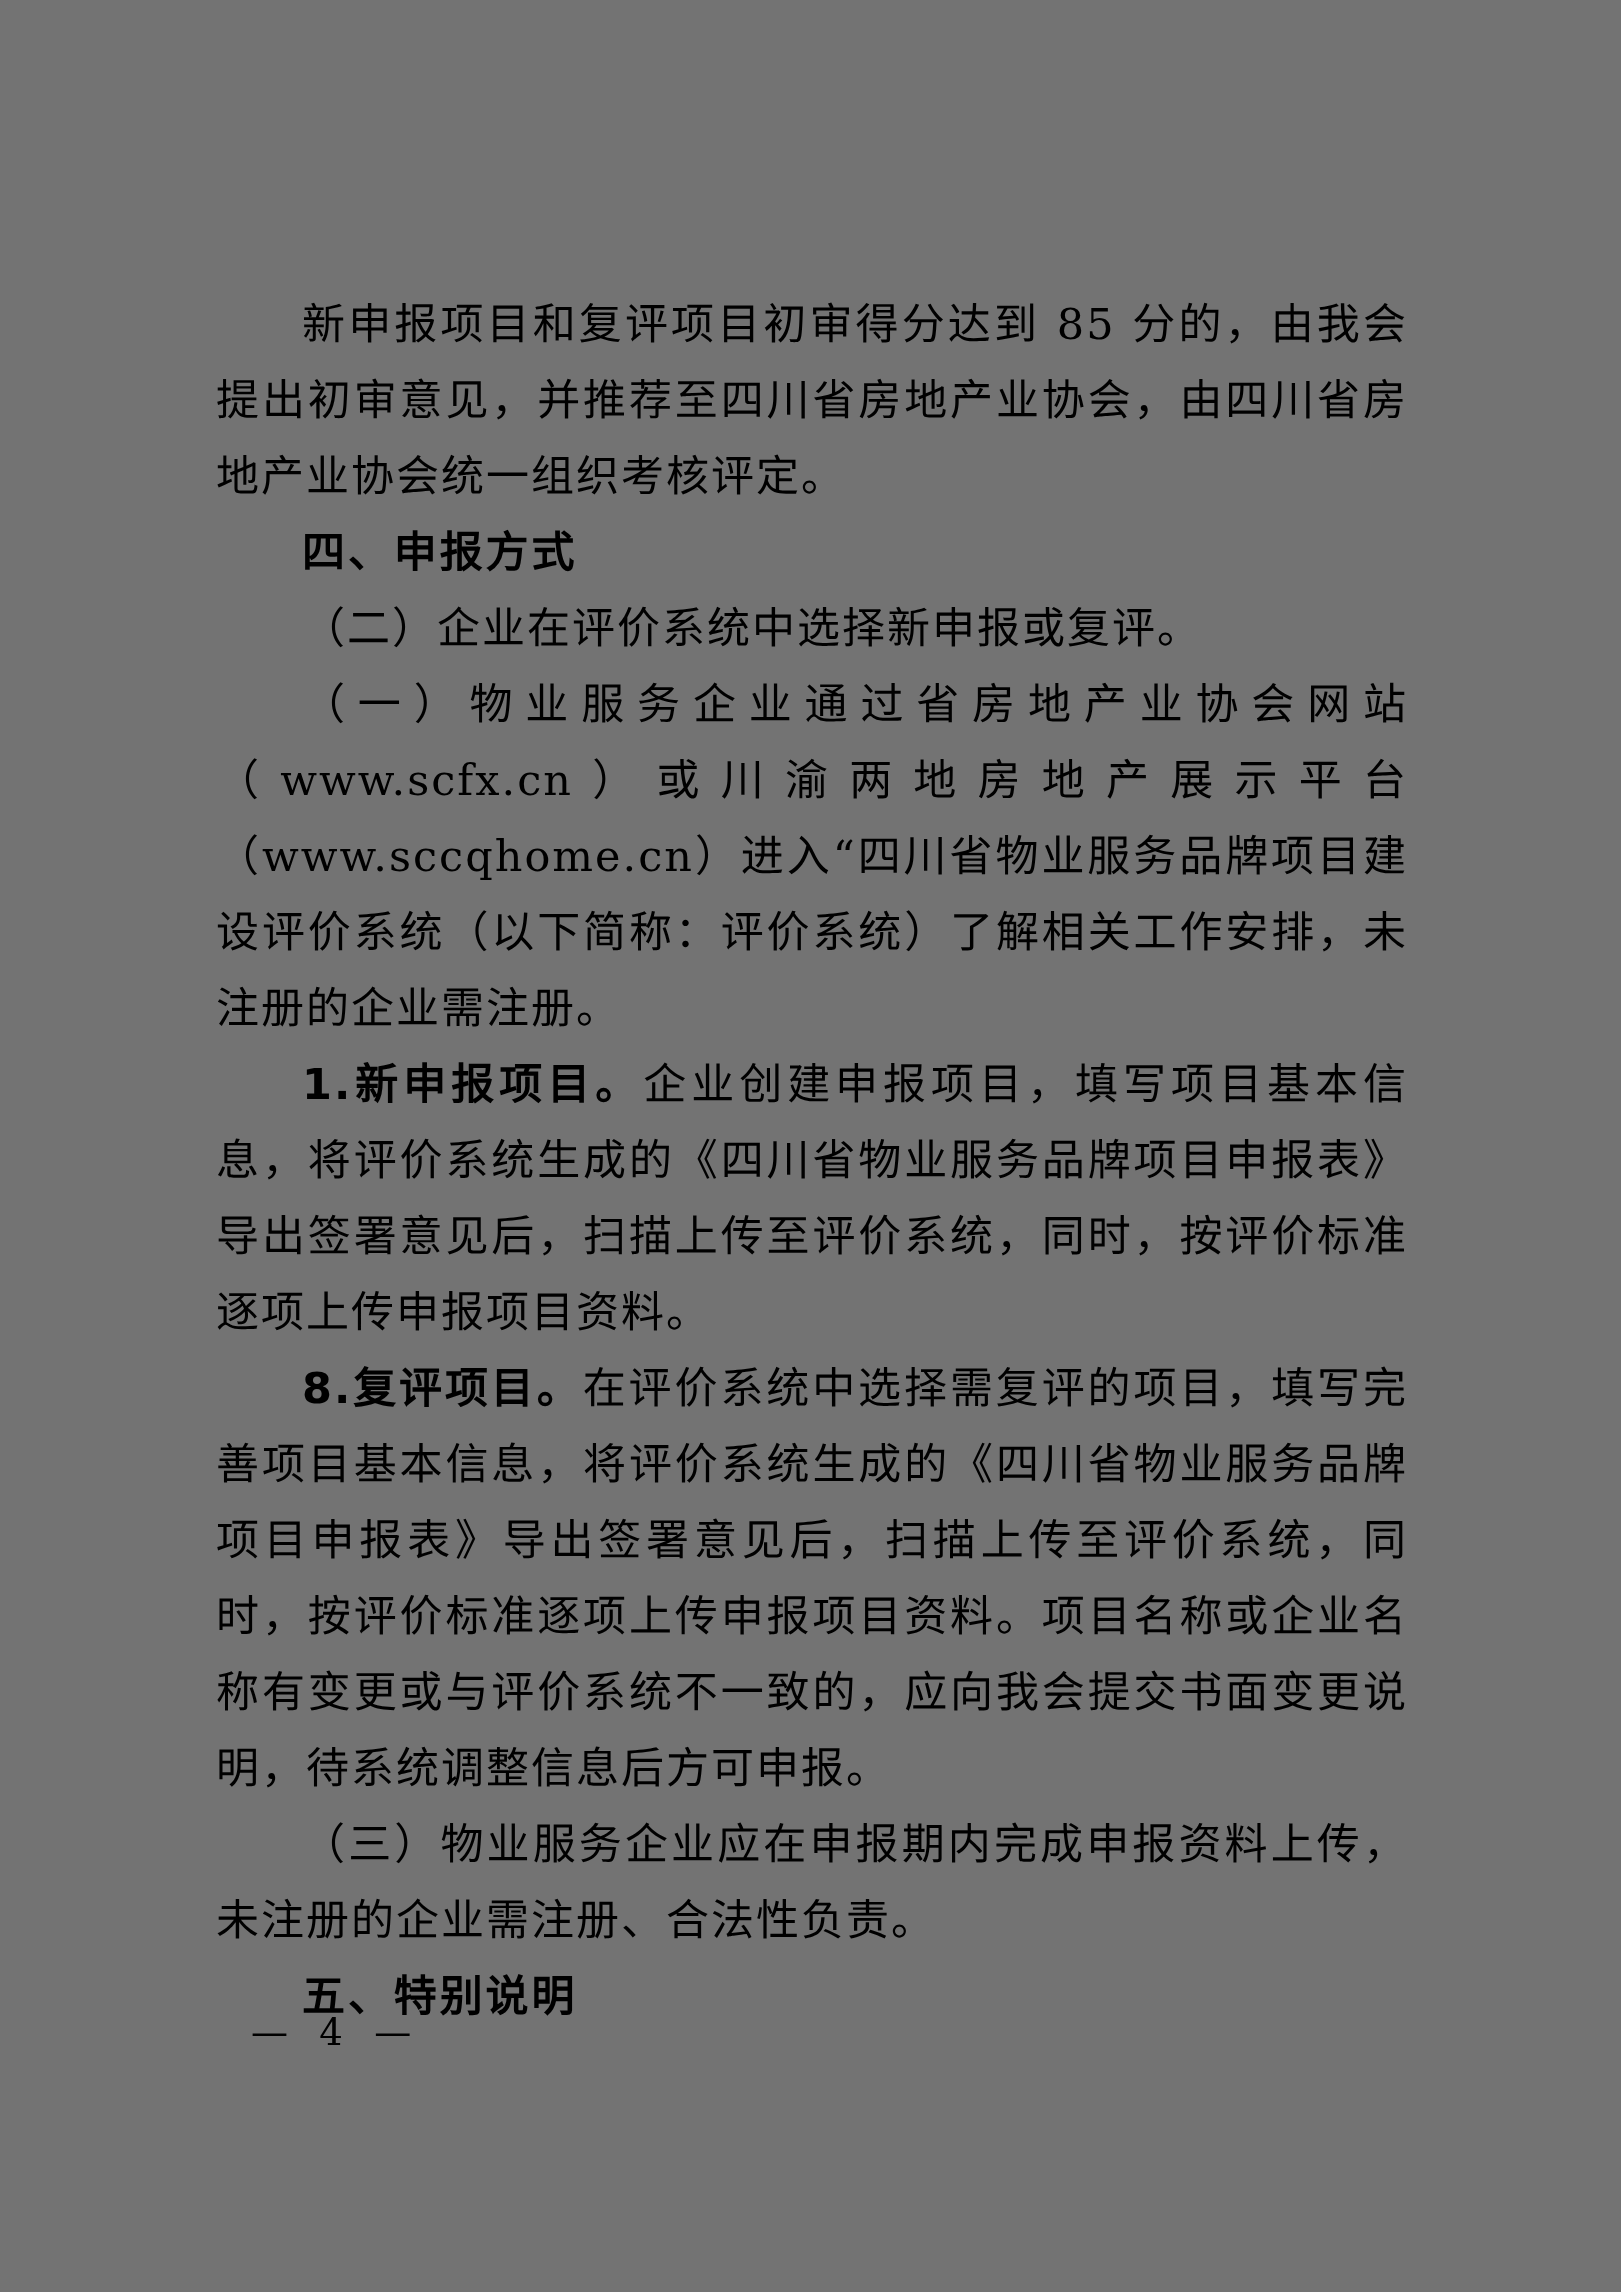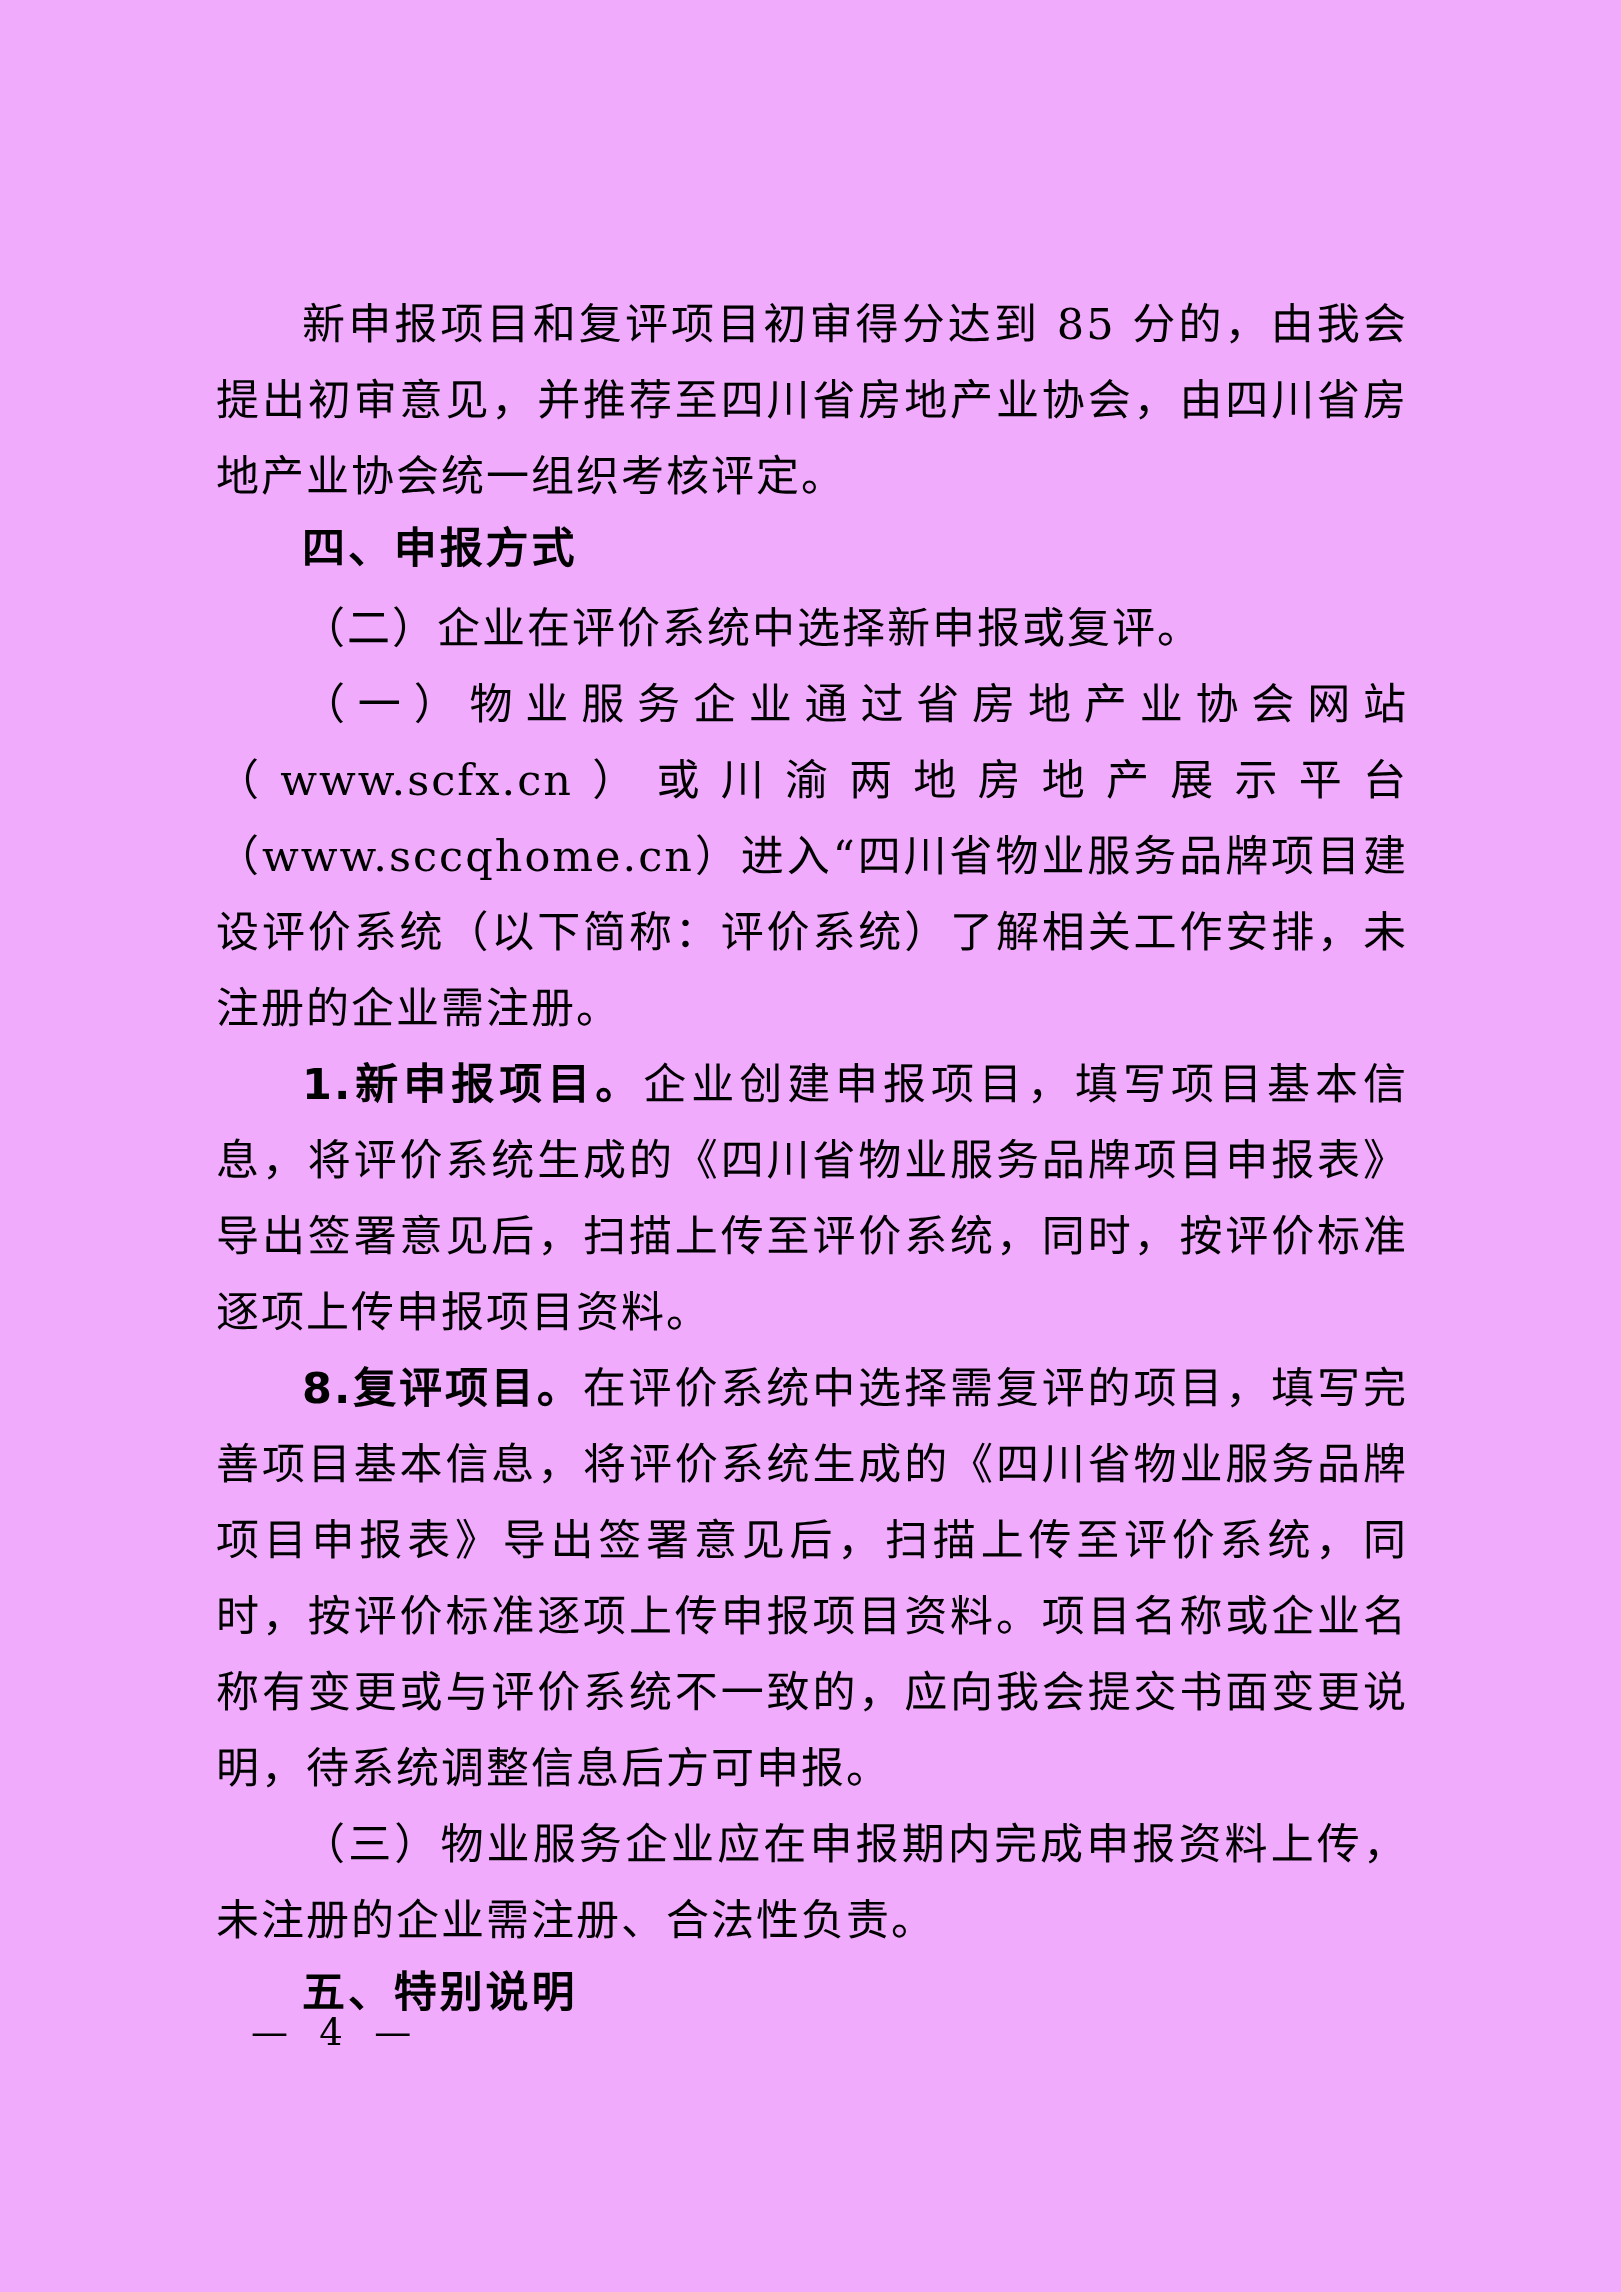--- a/index.html
+++ b/index.html
@@ -5,21 +5,21 @@
   html, body {
     margin: 0;
     padding: 0;
     background: #e8e8e8;
   }
   .page {
     position: relative;
     width: 1621px;
     height: 2293px;
     margin: 0 auto;
-    background: #f0abfc;
+    background: #737373;
     color: #000000;
     font-family: "DejaVu Serif", "Liberation Serif", serif;
     overflow: hidden;
   }
   .content {
     position: absolute;
     left: 216px;
     top: 286px;
     width: 1192px;
     font-size: 43px;
@@ -28,21 +28,21 @@
     text-align: justify;
     text-justify: inter-character;
   }
   .content p {
     margin: 0;
     padding: 0;
     text-indent: 2em;
   }
   .section-heading {
     font-weight: bold;
-    font-family: Liberation Mono, monospace;
+    font-family: Liberation Sans, sans-serif;
     letter-spacing: 2.9px;
   }
   .lead-bold {
     font-weight: bold;
     font-family: "DejaVu Sans", "Liberation Sans", sans-serif;
   }
   .page-footer {
     position: absolute;
     left: 251px;
     top: 2011px;

